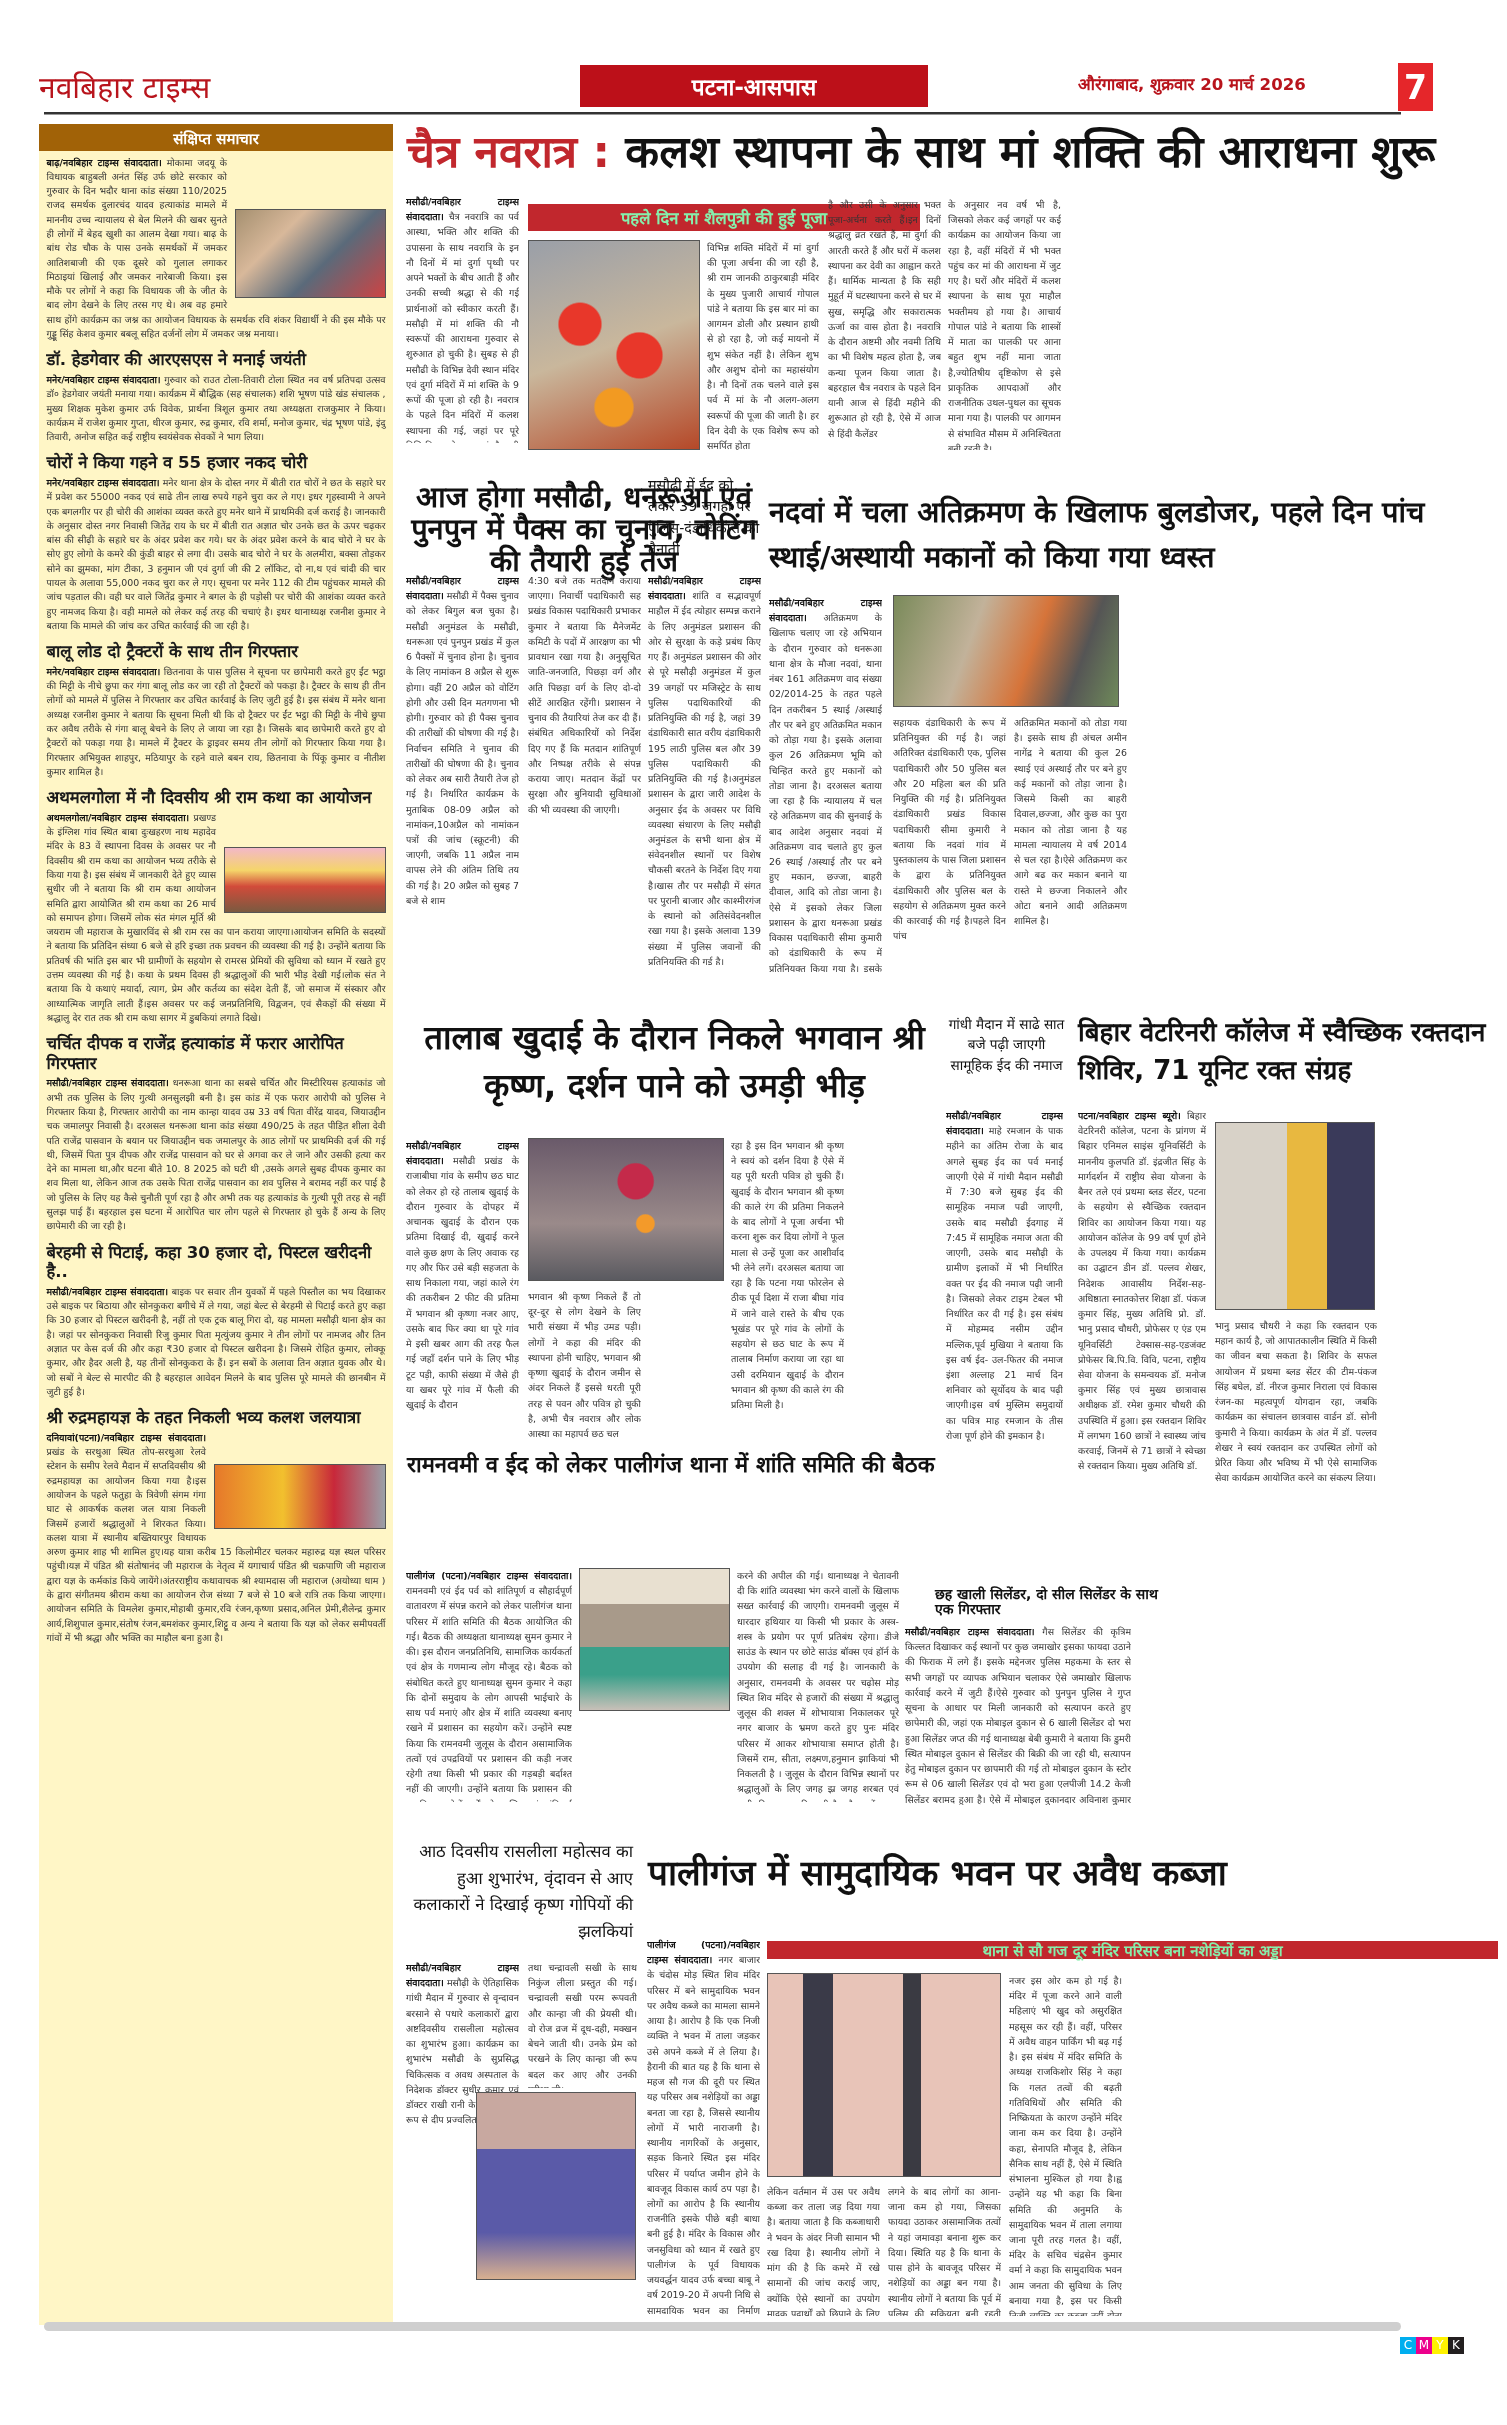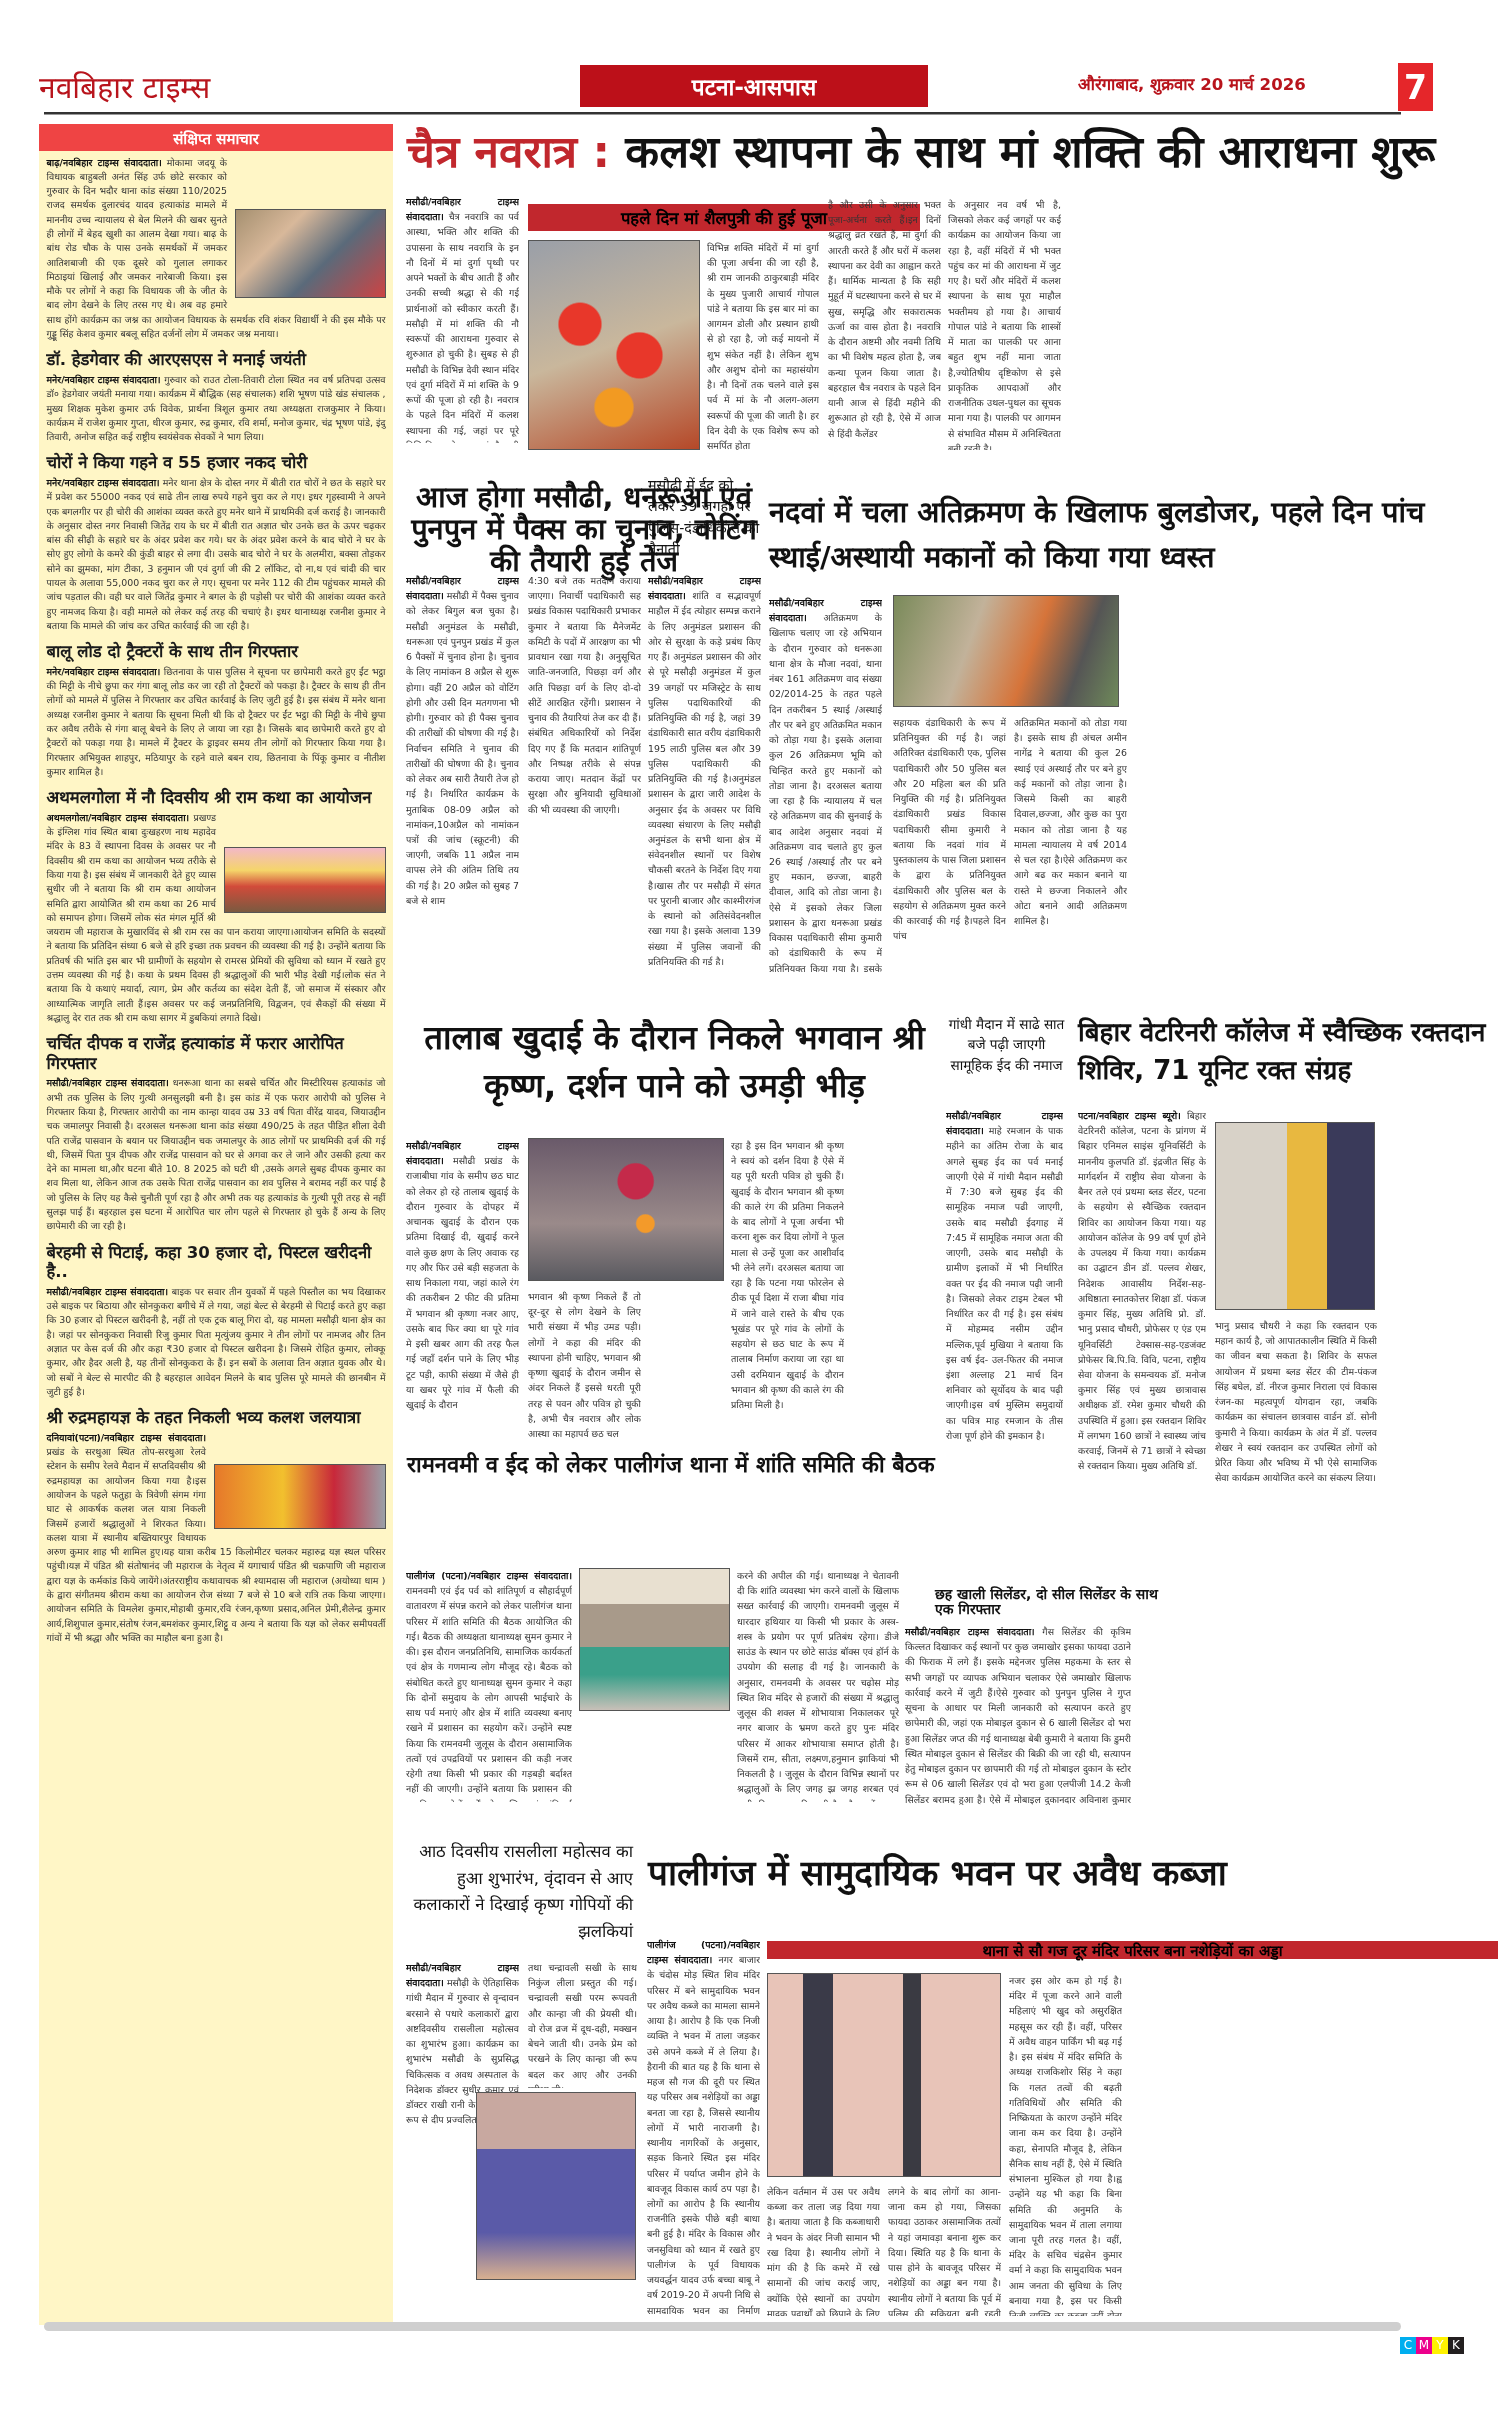--- a/index.html
+++ b/index.html
@@ -4,31 +4,31 @@
 <style>
 *{box-sizing:border-box;margin:0;padding:0}
 body{width:1508px;height:2426px;background:#fff;font-family:"DejaVu Sans",sans-serif;color:#222;position:relative;overflow:hidden}
 .abs{position:absolute}
 .masthead{left:39px;top:66px;font-family:"DejaVu Serif",serif;font-size:30px;color:#b8141c;font-weight:normal}
 .section-box{left:580px;top:65px;width:348px;height:42px;background:#bc1019;color:#fff;font-size:22.6px;font-weight:bold;display:flex;align-items:center;justify-content:center}
 .dateline{left:1078px;top:72px;font-size:16.6px;color:#b8141c;font-weight:bold}
 .pageno{left:1398px;top:63px;width:35px;height:48px;background:#e5262a;color:#fff;font-size:33px;font-weight:bold;display:flex;align-items:center;justify-content:center}
 .rule{left:44px;top:112px;width:1357px;height:3px;background:#333;border-bottom:0.8px solid #999}
 .sidebar{left:39px;top:124px;width:354px;height:2201px;background:#fff6c6;overflow:hidden}
-.sidebar-head{height:27px;background:#ef4444;color:#fff;font-size:15px;font-weight:bold;display:flex;align-items:center;justify-content:center}
+.sidebar-head{height:27px;background:#a16207;color:#fff;font-size:15px;font-weight:bold;display:flex;align-items:center;justify-content:center}
 .sb-item{padding:4.5px 7.5px 4.5px 7.5px}
 .sb-title{font-size:16.6px;font-weight:bold;line-height:1.18;color:#1a1a1a;margin-bottom:3px}
 .sb-body{font-size:9.4px;line-height:1.52;text-align:justify;color:#333}
 .sb-body b{color:#111}
 .sb-photo{float:right;margin:3px 0 3px 7.5px;border:0.8px solid #555}
 .headline{font-weight:bold;color:#111;line-height:1.1}
 .body-col{font-size:9.4px;line-height:1.62;text-align:justify;color:#333;overflow:hidden}
 .body-col b{color:#111}
 .photo{border:0.8px solid #555;overflow:hidden}
-.redbar{background:#c1272d;color:#000000;font-weight:bold;display:flex;align-items:center;justify-content:center}
+.redbar{background:#c1272d;color:#86efac;font-weight:bold;display:flex;align-items:center;justify-content:center}
 .footer-bar{left:44px;top:2322px;width:1357px;height:9px;background:#cfcfcf;border-radius:4.5px}
 .cmyk{left:1400px;top:2337px;display:flex}
 .cmyk span{width:16px;height:16.6px;color:#fff;font-size:12px;display:flex;align-items:center;justify-content:center}
 </style>
 </head>
 <body>
 
 <div class="abs masthead">नवबिहार टाइम्स</div>
 <div class="abs section-box">पटना-आसपास</div>
 <div class="abs dateline">औरंगाबाद, शुक्रवार 20 मार्च 2026</div>

